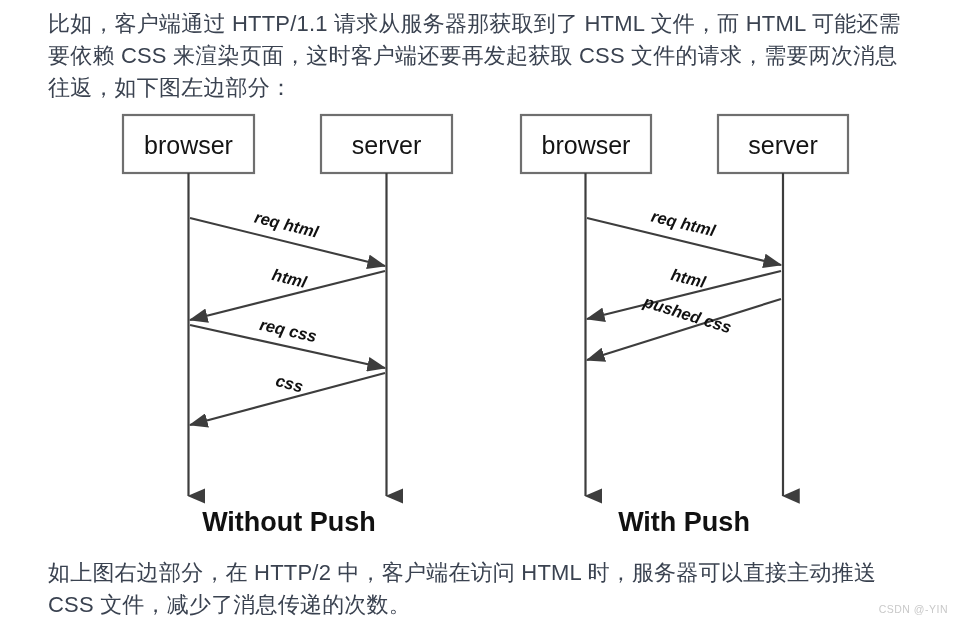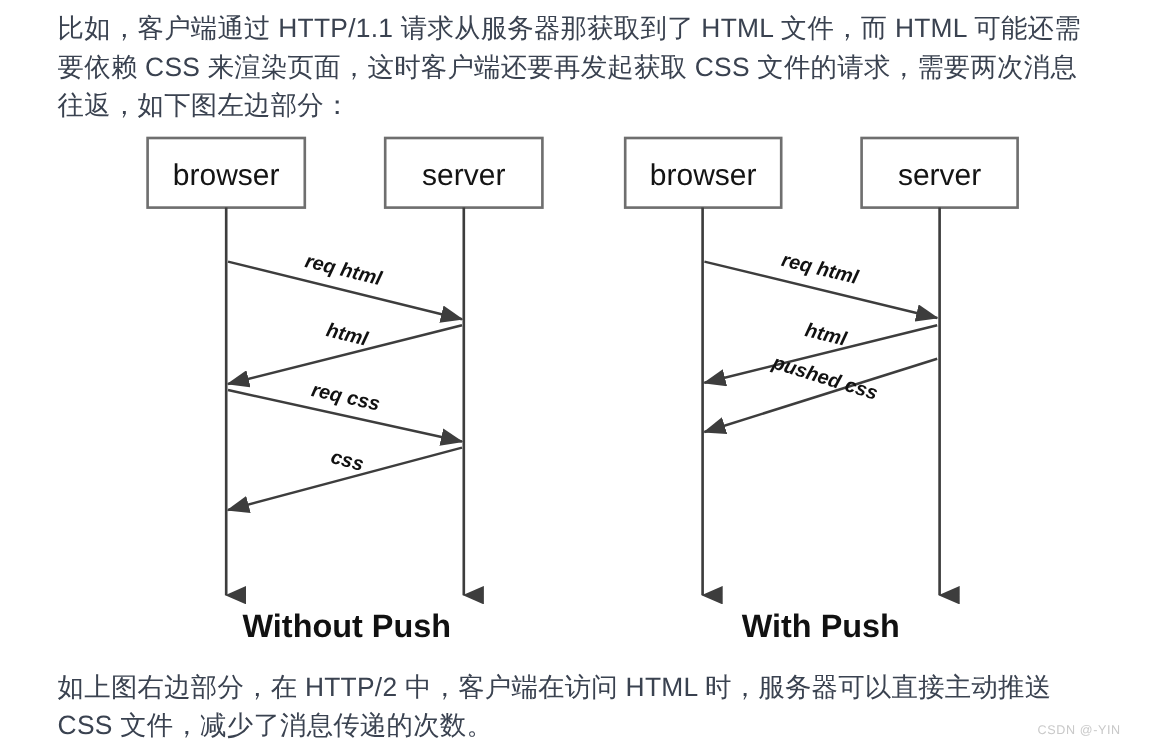--- a/index.html
+++ b/index.html
@@ -65,21 +65,21 @@
     fill: none;
   }
   .msg-arrow {
     stroke: #3d3d3d;
     stroke-width: 2.1;
     fill: none;
   }
 
   #watermark {
     position: absolute;
-    right: 28px;
+    right: 14px;
     top: 603px;
     color: #c9c9c9;
     font-size: 10.5px;
     letter-spacing: 0.5px;
     font-family: "Liberation Sans", sans-serif;
   }
 </style>
 </head>
 <body>
 

